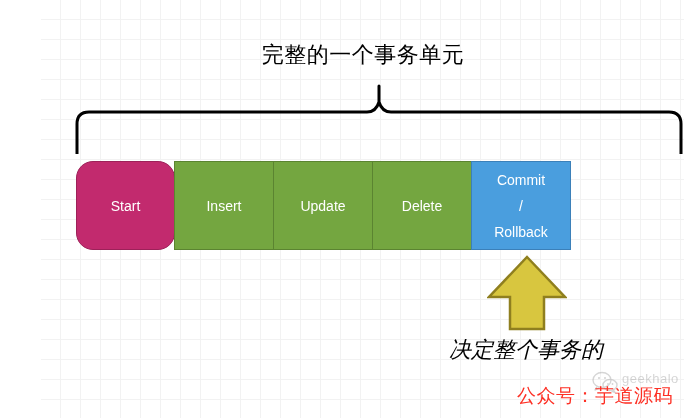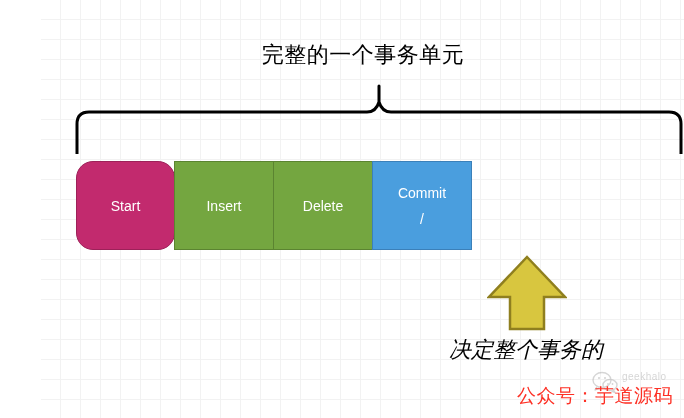--- a/index.html
+++ b/index.html
@@ -114,21 +114,21 @@
     left: 549px;
     top: 370px;
     width: 130px;
     height: 24px;
     opacity: 0.35;
   }
   .wm-logo .wm-text {
     position: absolute;
     left: 32px;
     top: 1px;
-    font-size: 10px;
+    font-size: 13px;
     color: #8a8a8a;
     letter-spacing: 0.5px;
   }
   .wm-red {
     position: absolute;
     left: 476px;
     top: 384px;
     font-size: 19px;
     line-height: 24px;
     color: #fd2f24;
@@ -150,28 +150,32 @@
   <div class="bar">
 
     <div class="cell magenta" style="width:99px">
       <span class="line">Start</span>
     </div>
 
     <div class="cell green" style="width:100px">
       <span class="line">Insert</span>
     </div>
 
+    <div class="cell green" style="width:100px">
+      <span class="line">Update</span>
+    </div>
 
     <div class="cell green" style="width:100px">
       <span class="line">Delete</span>
     </div>
 
     <div class="cell blue" style="width:100px">
       <span class="line">Commit</span>
       <span class="line">/</span>
+      <span class="line">Rollback</span>
     </div>
 
 
   </div>
 
   <svg class="arrow" viewBox="0 0 80 76">
     <path d="M 40 2 L 78 42 L 57 42 L 57 74 L 23 74 L 23 42 L 2 42 Z" fill="#d8c63f" stroke="#8f7f1f" stroke-width="2.5" stroke-linejoin="miter"></path>
   </svg>
 
   <div class="caption">

